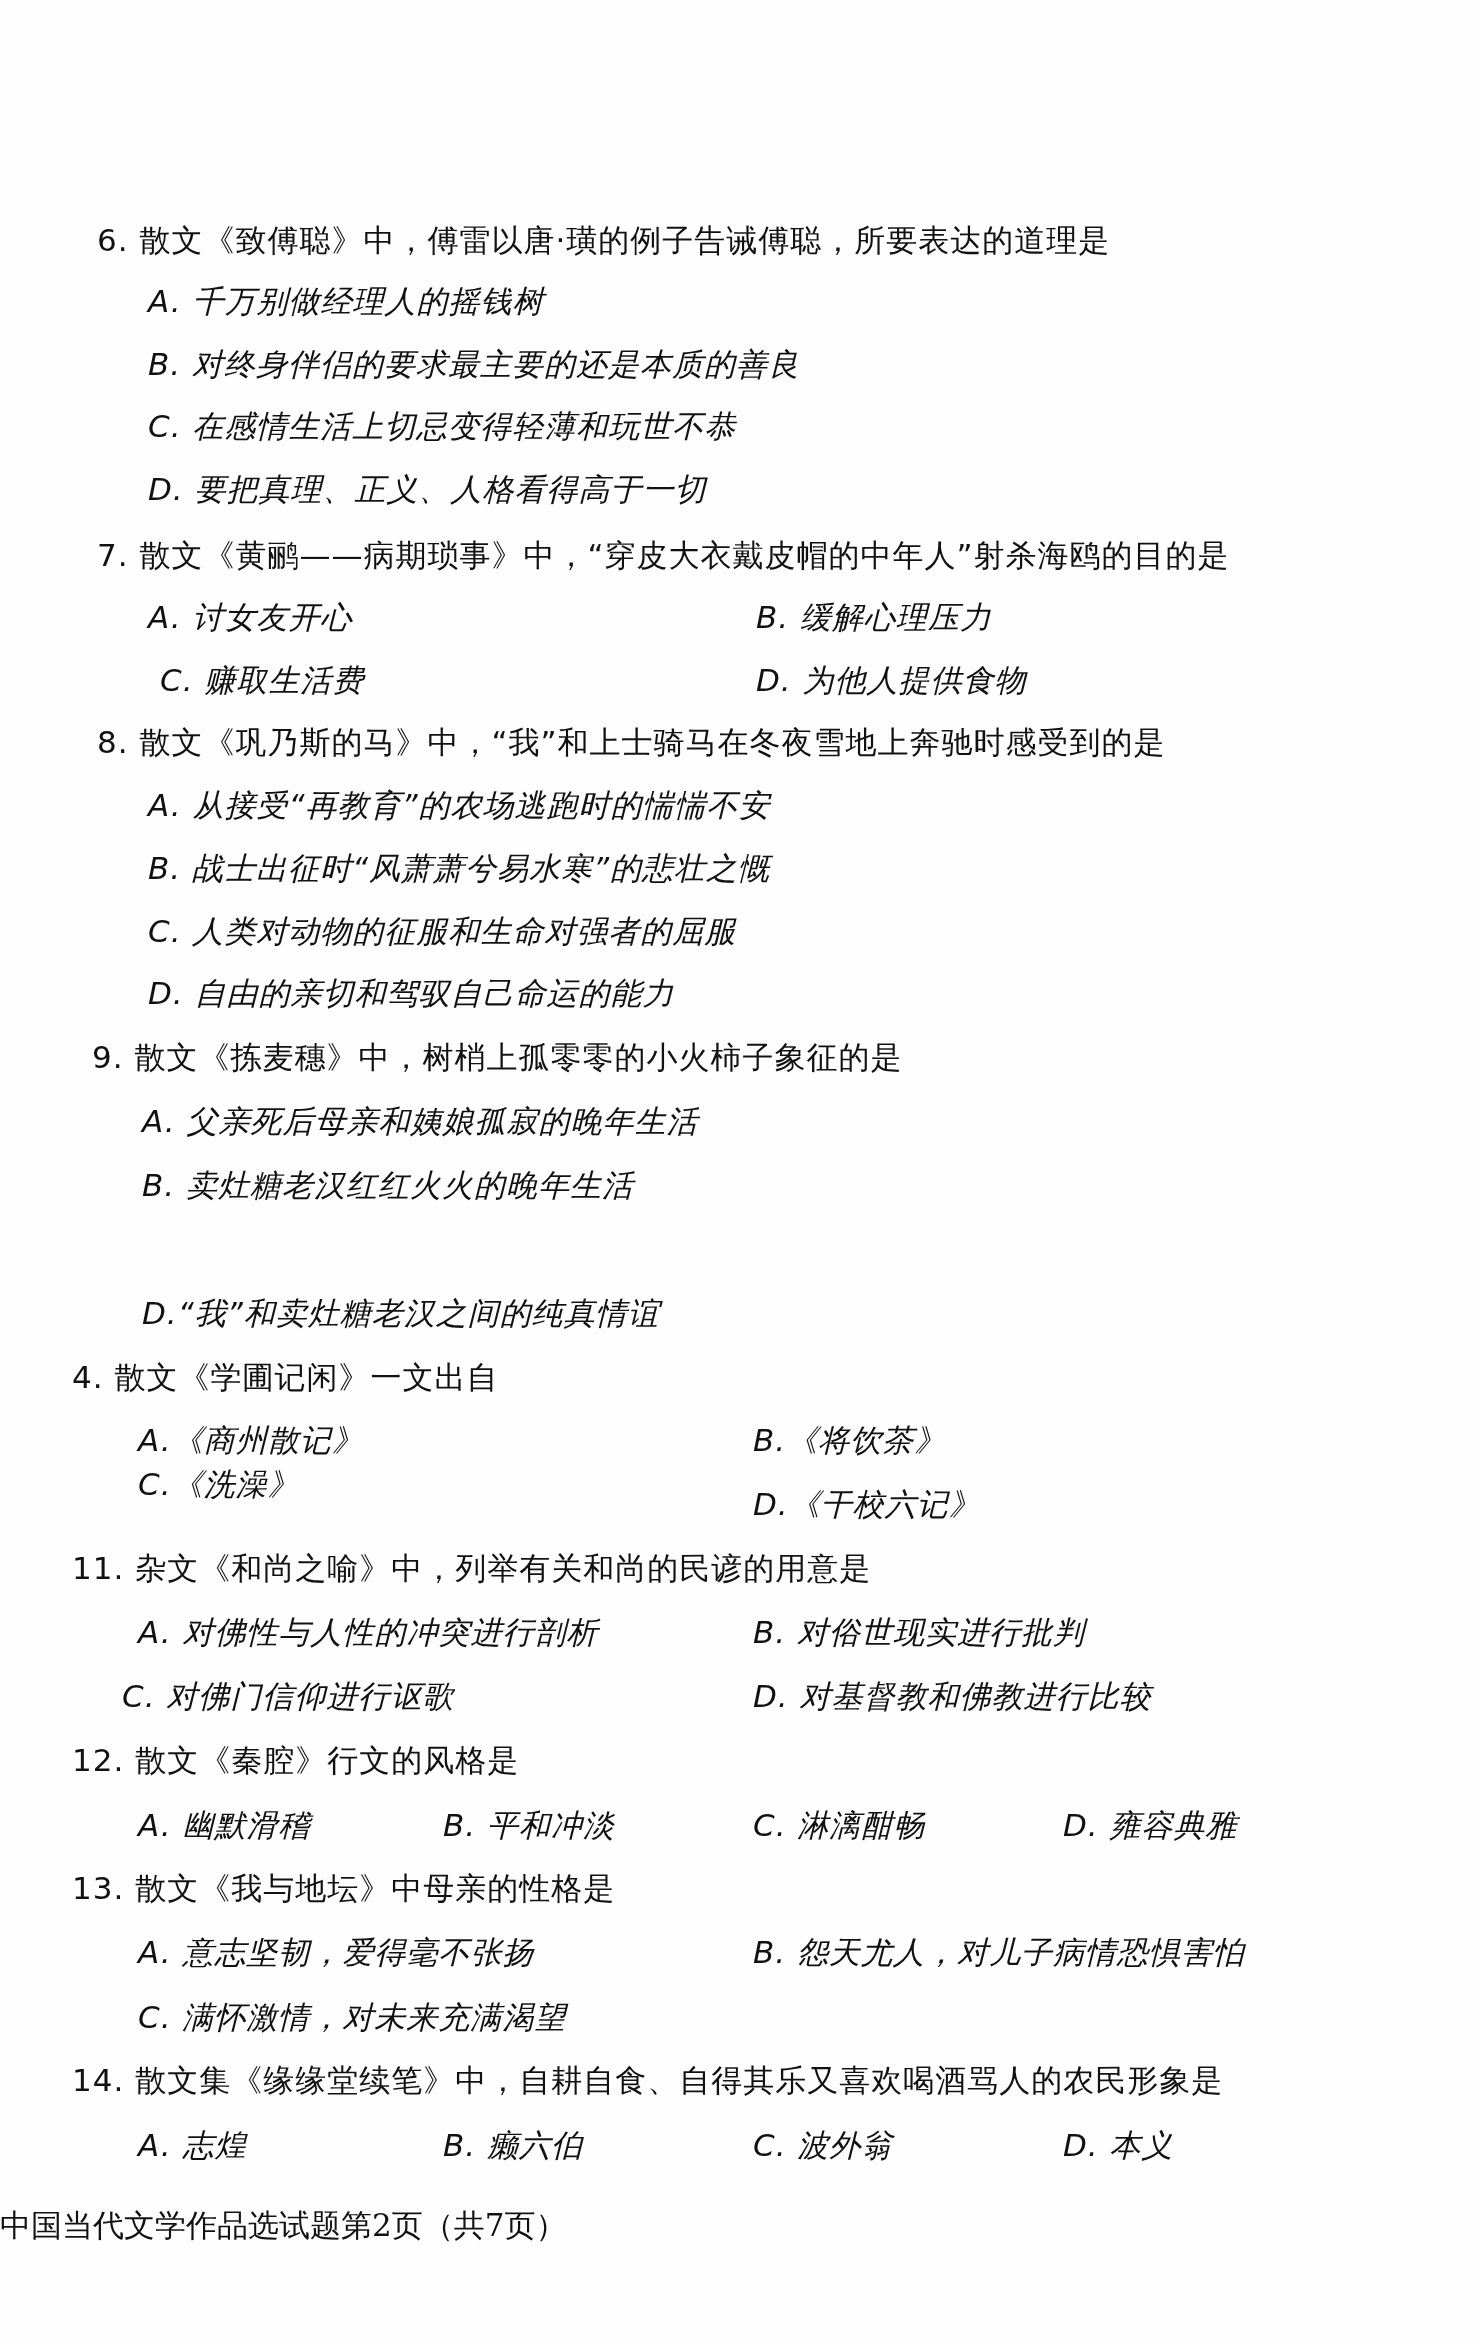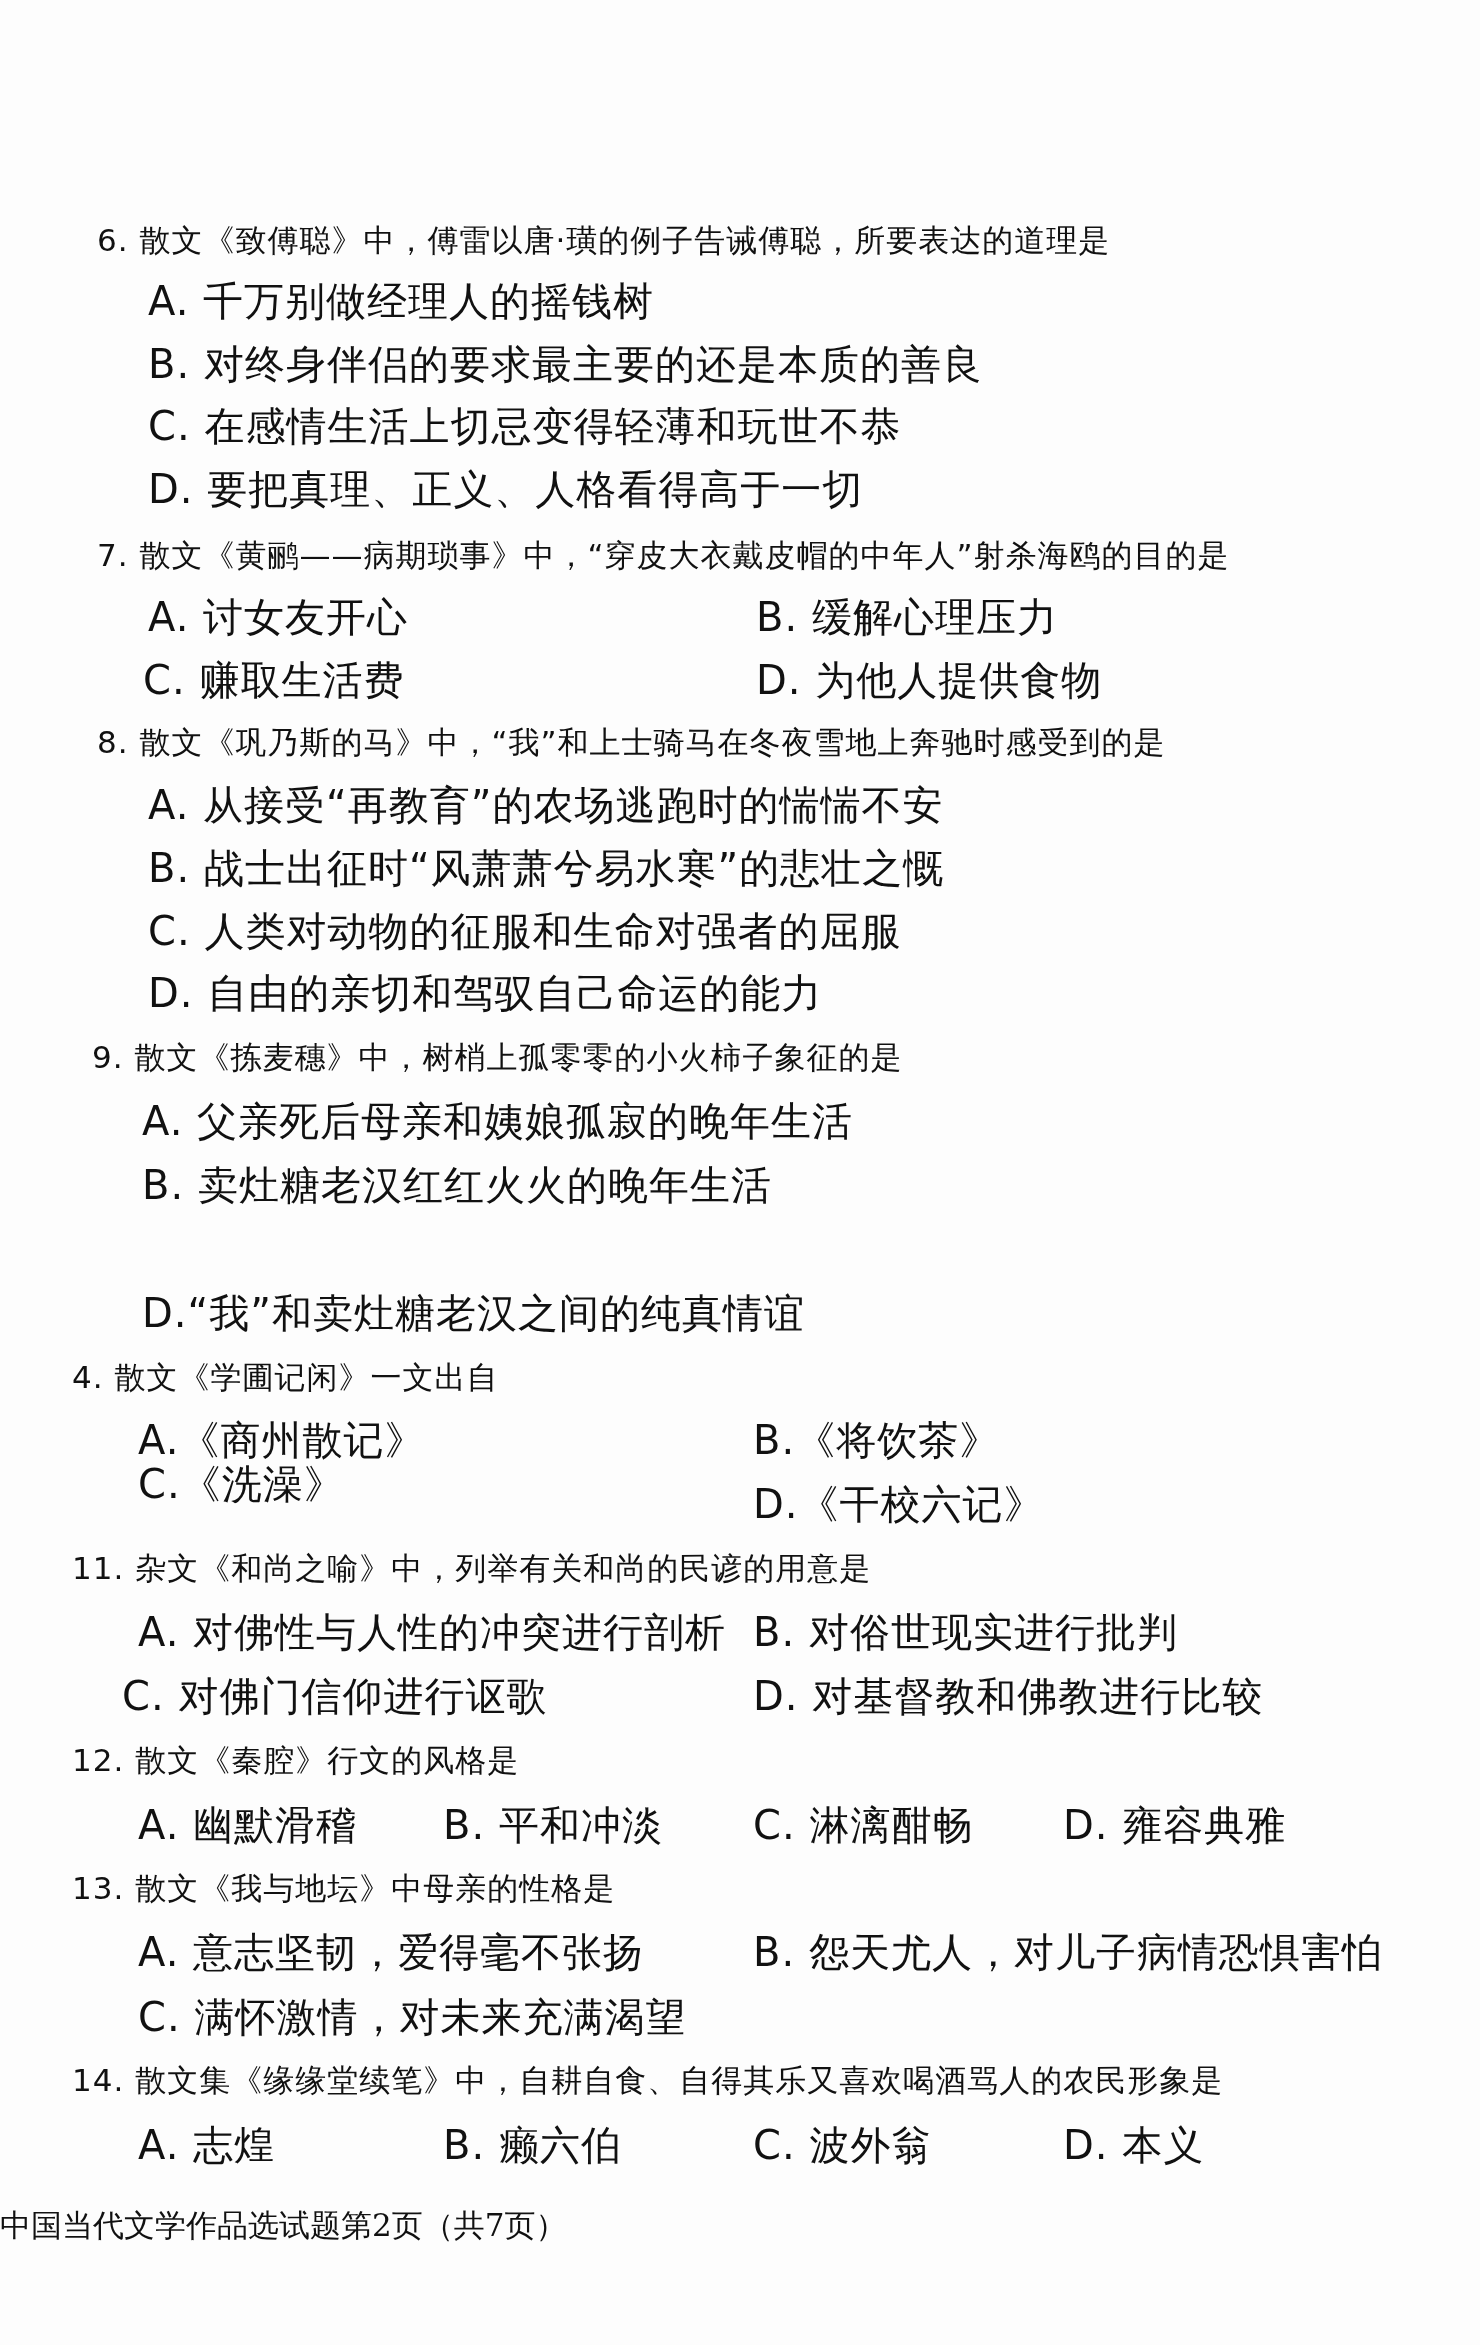--- a/index.html
+++ b/index.html
@@ -1,21 +1,21 @@
 <!DOCTYPE html>
 <html><head>
 <meta charset="utf-8">
 <style>
   html,body{margin:0;padding:0;background:#fff;}
   body{width:1480px;height:2345px;position:relative;overflow:hidden;
        font-family:"DejaVu Sans","Liberation Sans",sans-serif;color:#111;}
   .page{position:absolute;left:0;top:0;width:1480px;height:2345px;
         background:#fdfdfd;padding-left:37px;}
   .line{position:absolute;font-size:31px;line-height:40px;white-space:nowrap;letter-spacing:1px;}
-  .opt{position:absolute;font-size:40px;line-height:40px;white-space:nowrap;letter-spacing:1px;}
+  .opt{position:absolute;font-size:31px;line-height:40px;white-space:nowrap;letter-spacing:1px;font-style:italic;}
   .footer{position:absolute;left:0;width:1480px;text-align:left;top:2205px;
           font-size:31px;line-height:40px;font-family:"DejaVu Serif","Liberation Serif",serif;}
 </style>
 </head>
 <body>
 
 <div class="page">
 
   <div class="line" style="left:97px;top:220px">
     <span>6.</span>
@@ -25,21 +25,21 @@
   <div class="opt" style="left:148px;top:344px"><span>B.</span> <span>对终身伴侣的要求最主要的还是本质的善良</span></div>
   <div class="opt" style="left:148px;top:406px"><span>C.</span> <span>在感情生活上切忌变得轻薄和玩世不恭</span></div>
   <div class="opt" style="left:148px;top:469px"><span>D.</span> <span>要把真理、正义、人格看得高于一切</span></div>
 
   <div class="line" style="left:97px;top:535px">
     <span>7.</span>
     <span>散文《黄鹂——病期琐事》中，“穿皮大衣戴皮帽的中年人”射杀海鸥的目的是</span>
   </div>
   <div class="opt" style="left:148px;top:597px"><span>A.</span> <span>讨女友开心</span></div>
   <div class="opt" style="left:756px;top:597px"><span>B.</span> <span>缓解心理压力</span></div>
-  <div class="opt" style="left:143px;top:660px"><span>C.</span> <span>赚取生活费</span></div>
+  <div class="opt" style="left:160px;top:660px"><span>C.</span> <span>赚取生活费</span></div>
   <div class="opt" style="left:756px;top:660px"><span>D.</span> <span>为他人提供食物</span></div>
 
   <div class="line" style="left:97px;top:722px">
     <span>8.</span>
     <span>散文《巩乃斯的马》中，“我”和上士骑马在冬夜雪地上奔驰时感受到的是</span>
   </div>
   <div class="opt" style="left:148px;top:785px"><span>A.</span> <span>从接受“再教育”的农场逃跑时的惴惴不安</span></div>
   <div class="opt" style="left:148px;top:848px"><span>B.</span> <span>战士出征时“风萧萧兮易水寒”的悲壮之慨</span></div>
   <div class="opt" style="left:148px;top:911px"><span>C.</span> <span>人类对动物的征服和生命对强者的屈服</span></div>
   <div class="opt" style="left:148px;top:973px"><span>D.</span> <span>自由的亲切和驾驭自己命运的能力</span></div>

